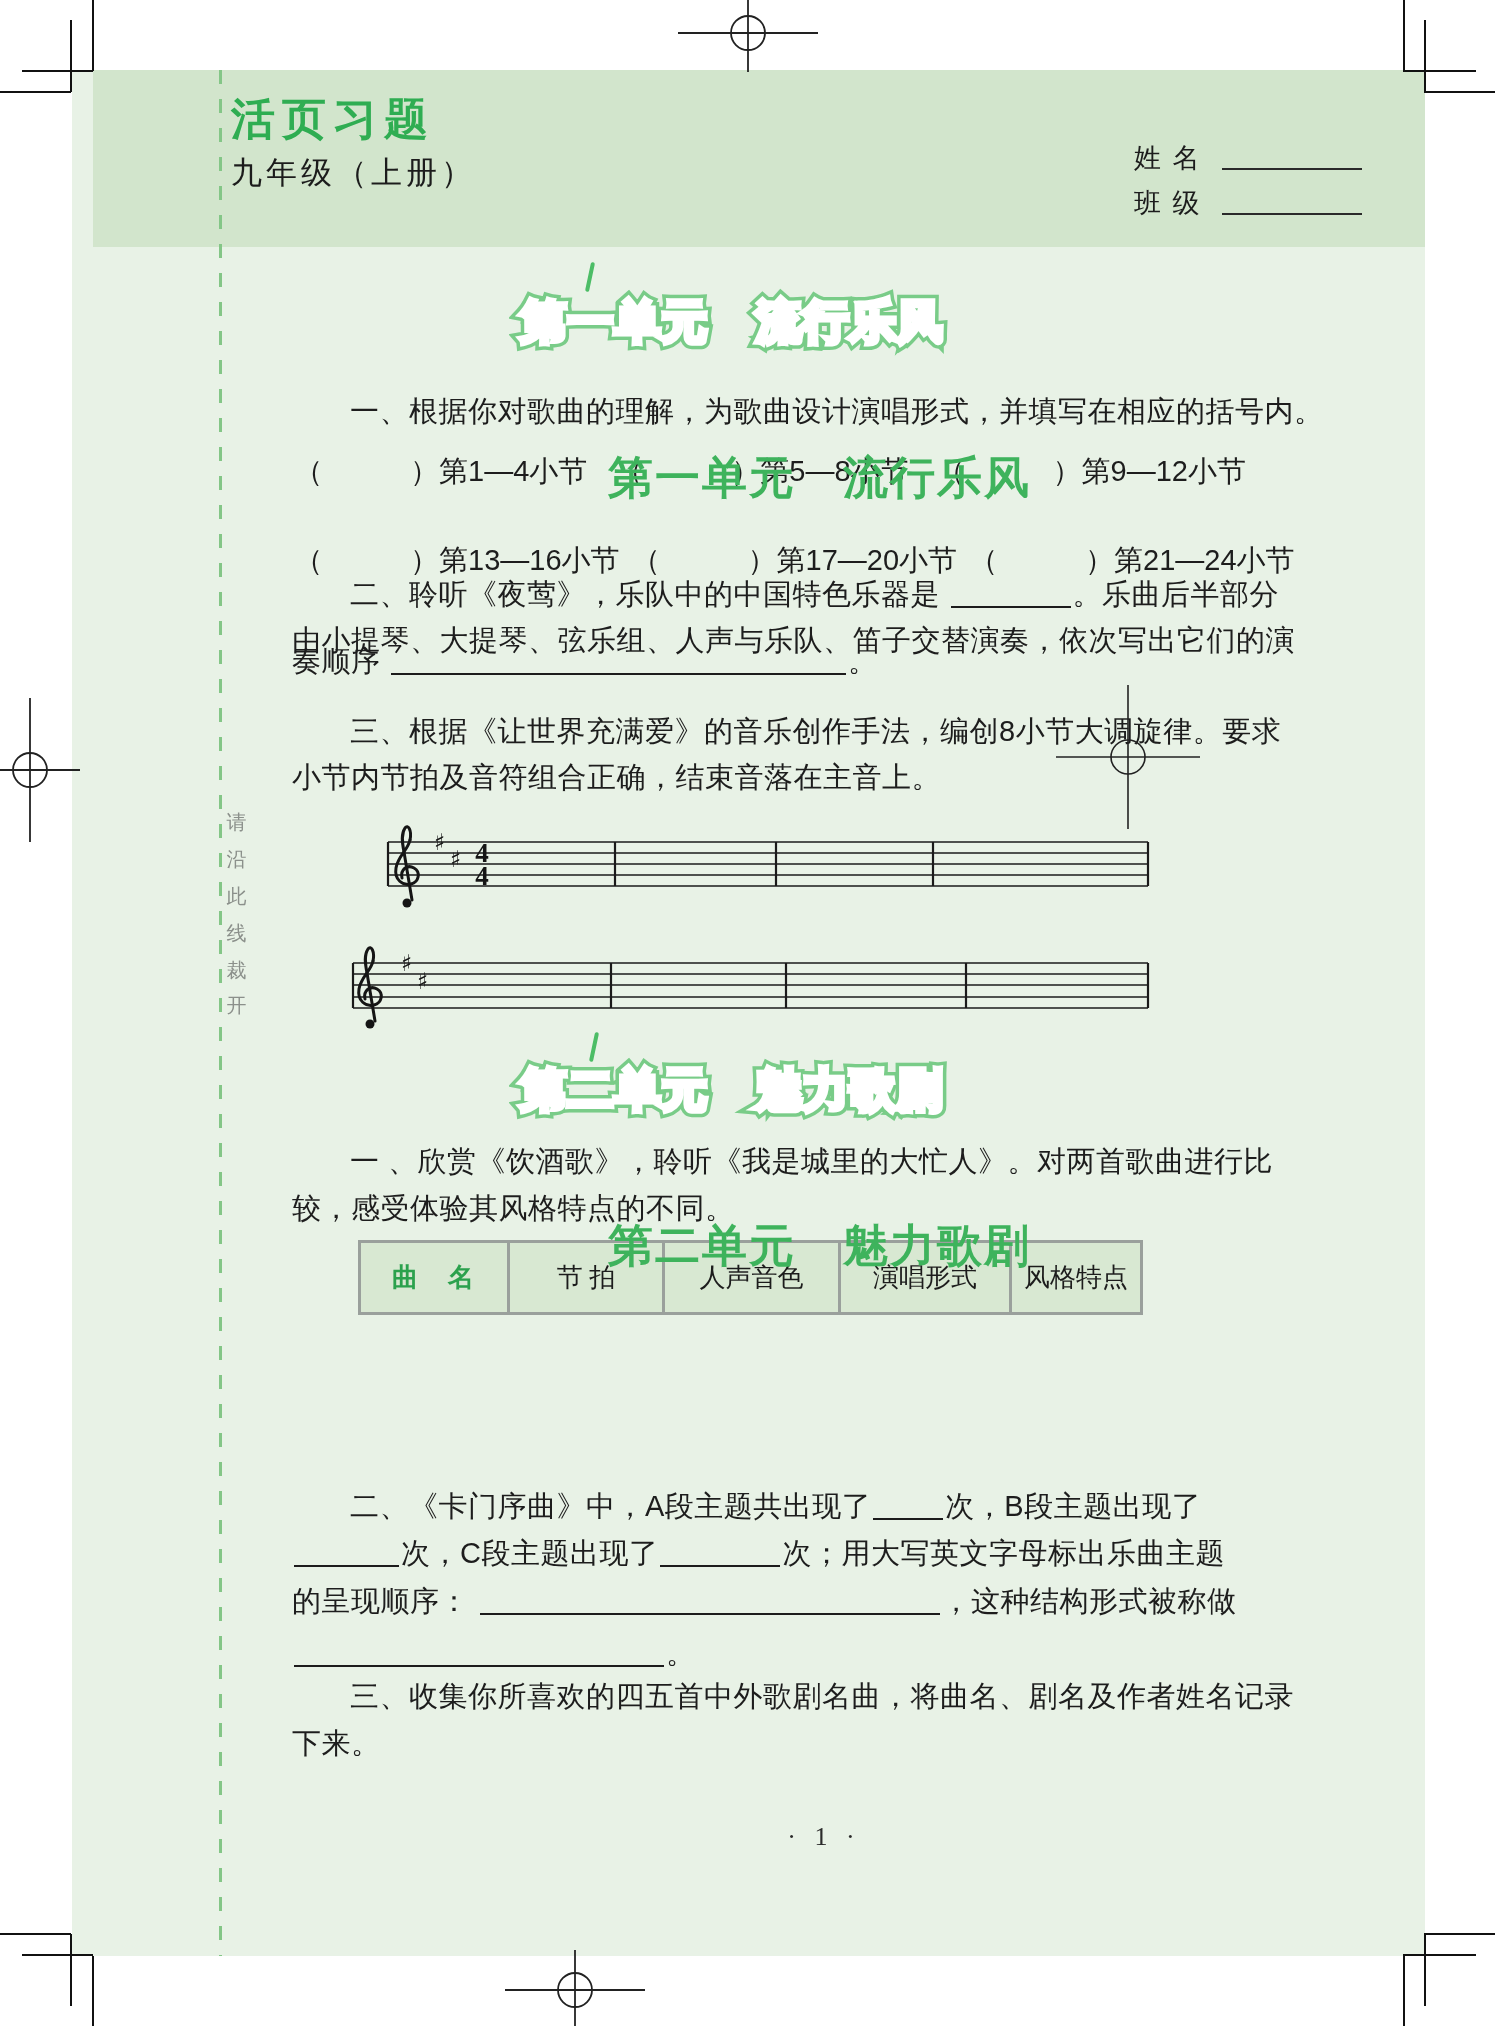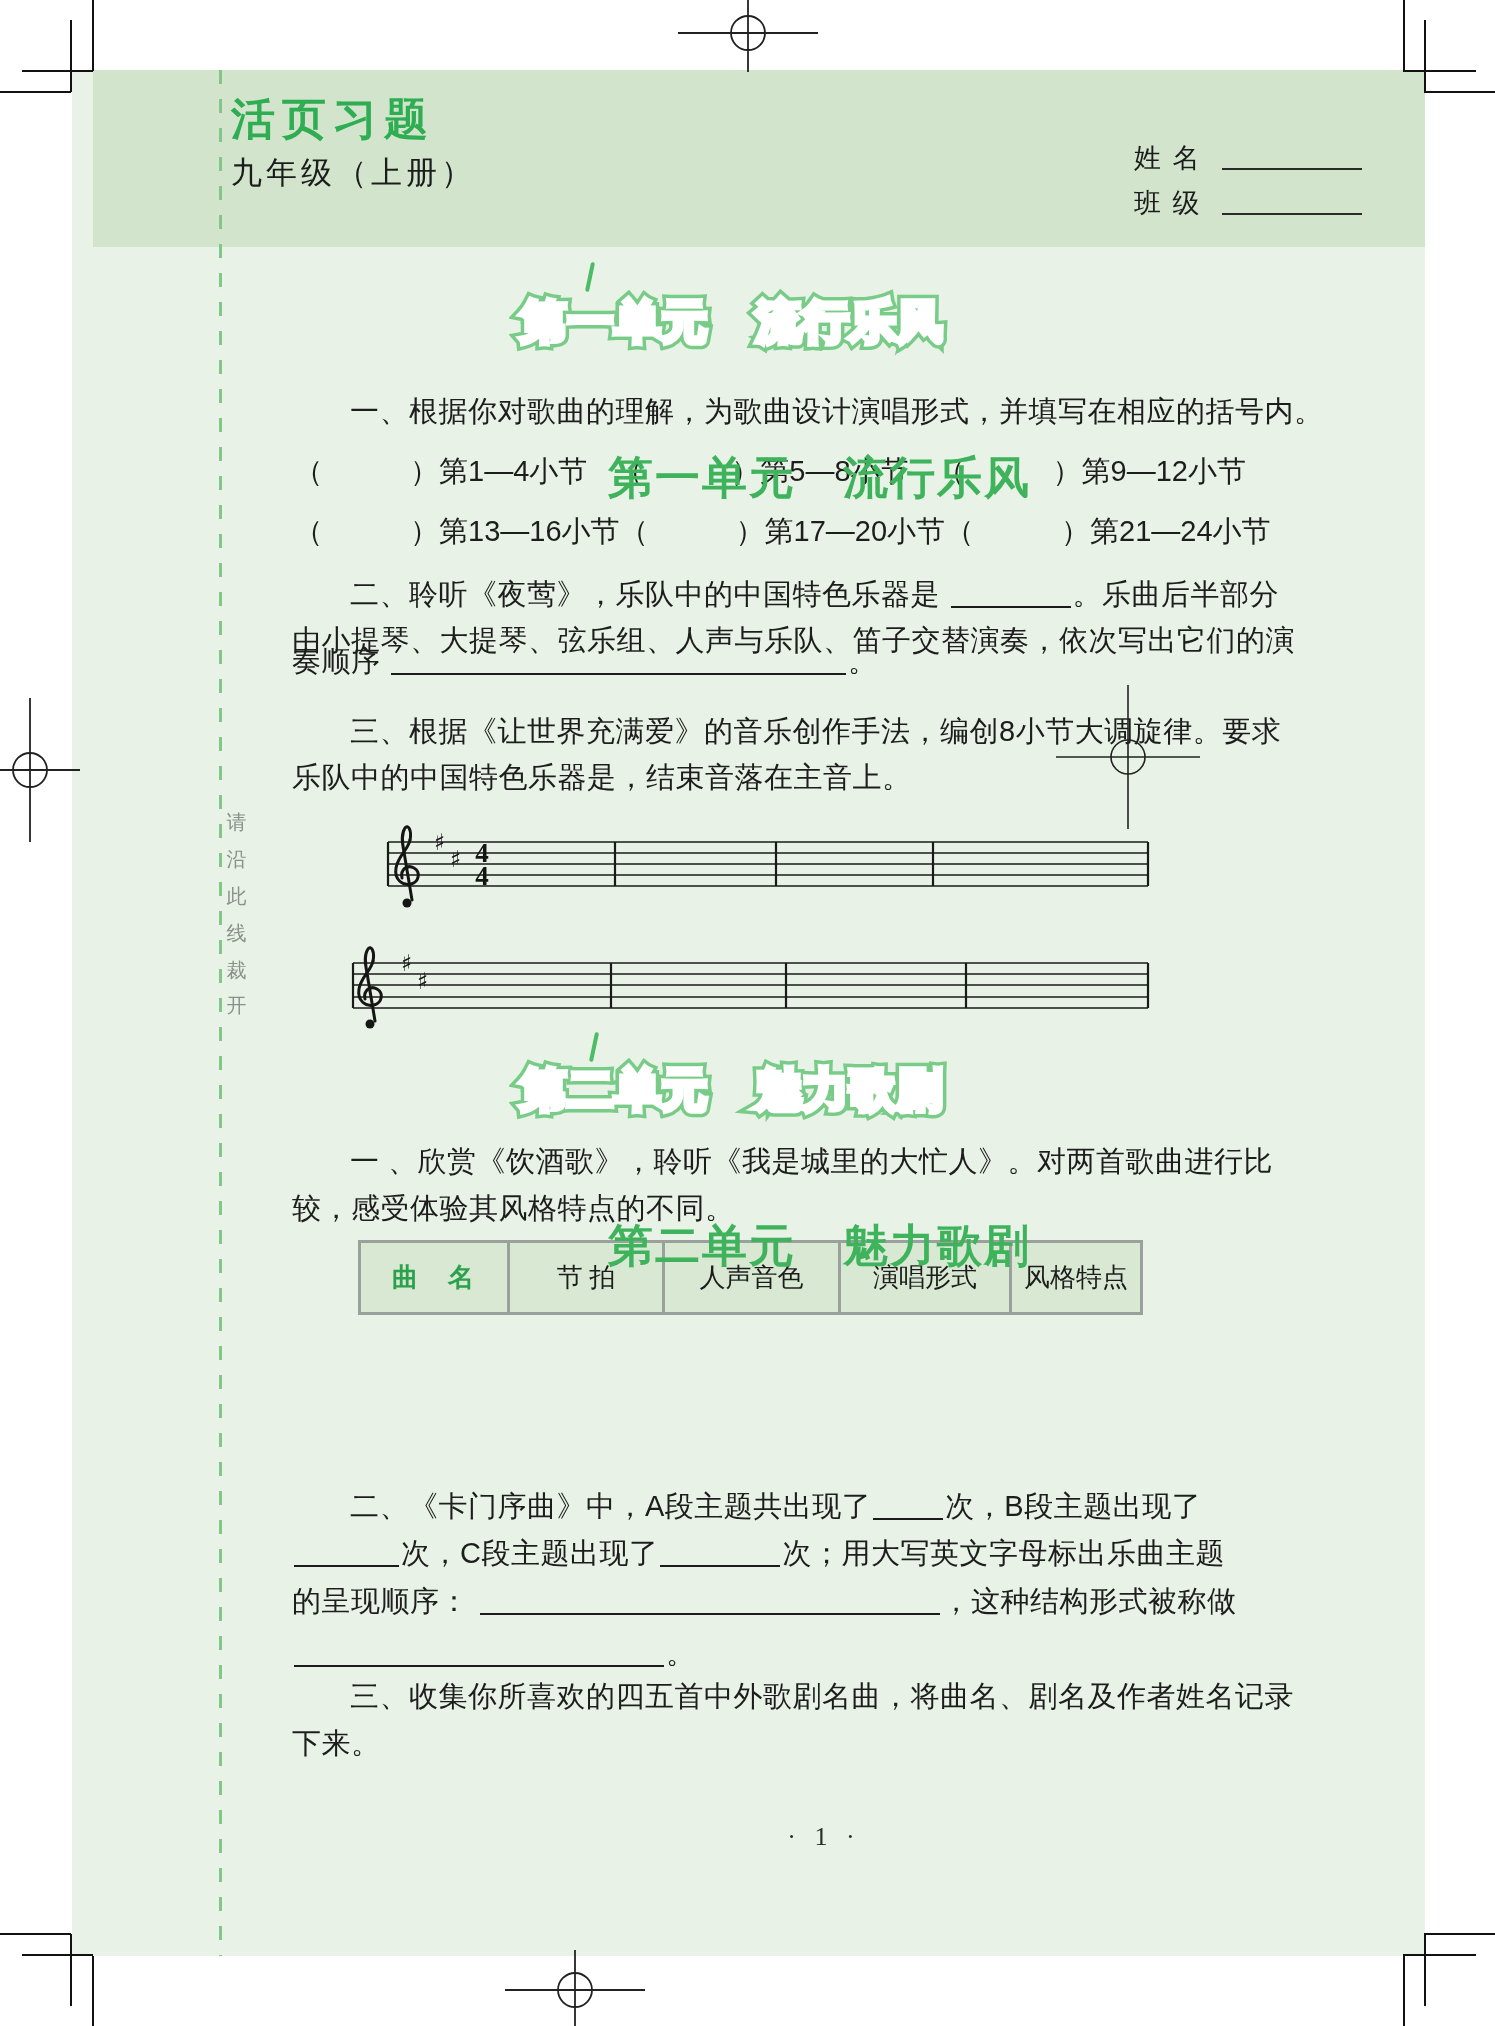--- a/index.html
+++ b/index.html
@@ -88,32 +88,32 @@
     </span>
   </div>
 
   <div class="line indent" style="top:392px;"><span>一、根据你对歌曲的理解，为歌曲设计演唱形式，并填写在相应的括号内。</span></div>
 
   <div class="bracket-row" style="top:452px;">
     <span>（　　　）第1—4小节</span>
     <span>（　　　）第5—8小节</span>
     <span>（　　　）第9—12小节</span>
   </div>
-  <div class="bracket-row" style="top:512px;">
+  <div class="bracket-row" style="top:541px;gap:12px;">
     <span>（　　　）第13—16小节</span>
     <span>（　　　）第17—20小节</span>
     <span>（　　　）第21—24小节</span>
   </div>
 
   <div class="line indent" style="top:575px;"><span>二、聆听《夜莺》，乐队中的中国特色乐器是 </span><span class="blank" style="width: 120px;"></span><span>。乐曲后半部分</span></div>
   <div class="line" style="top:621px;text-align:center;"><span>由小提琴、大提琴、弦乐组、人声与乐队、笛子交替演奏，依次写出它们的演</span></div>
   <div class="line" style="top:642px;"><span>奏顺序 </span><span class="blank" style="width: 455px;"></span><span>。</span></div>
 
   <div class="line indent" style="top:712px;"><span>三、根据《让世界充满爱》的音乐创作手法，编创8小节大调旋律。要求</span></div>
-  <div class="line" style="top:758px;"><span>乐队中的中国特色乐器是，结束音落在主音上。</span></div>
+  <div class="line" style="top:758px;"><span>小节内节拍及音符组合正确，结束音落在主音上。</span></div>
 
   <svg class="staff" style="left:378px;top:818px;" width="780" height="104" viewBox="0 0 780 104">
     <g stroke="#1a1a1a" stroke-width="1.6">
       <line x1="10" y1="24" x2="770" y2="24"></line>
         <line x1="10" y1="35" x2="770" y2="35"></line>
       <line x1="10" y1="46" x2="770" y2="46"></line>
         <line x1="10" y1="57" x2="770" y2="57"></line>
       <line x1="10" y1="68" x2="770" y2="68"></line>
     </g>
     <g stroke="#1a1a1a" stroke-width="2.2">

